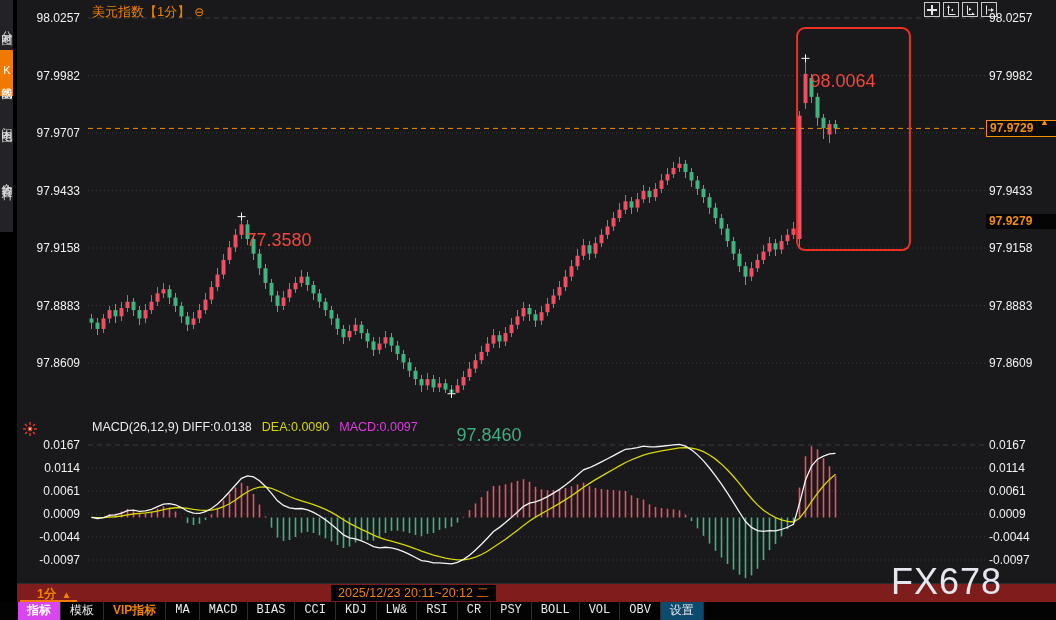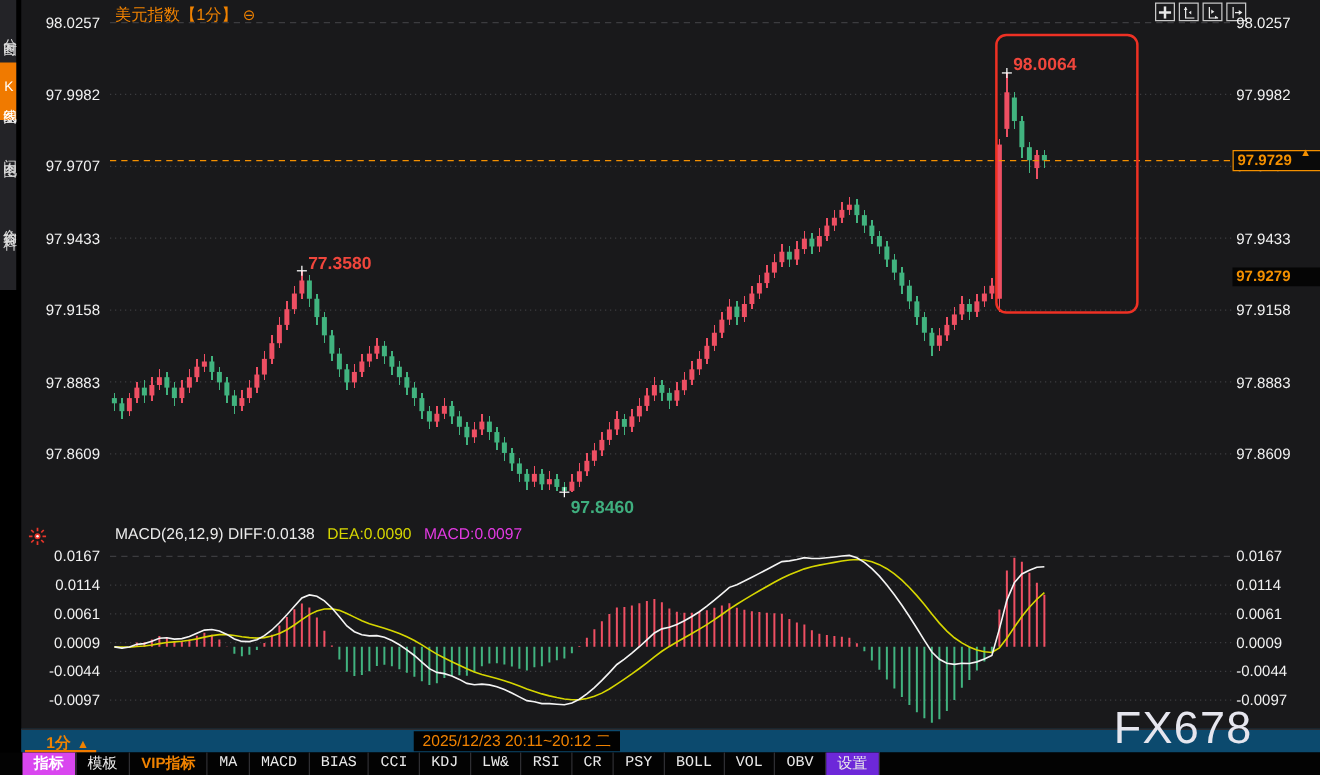--- a/index.html
+++ b/index.html
@@ -21,45 +21,45 @@
     align-items:center;justify-content:center;cursor:pointer;}
   
   .ylab{position:absolute;width:72px;font-size:12px;color:#f2f2f2;text-align:right;line-height:16px;}
   .ylab.right{text-align:left;width:66px;}
   
   #macdHeader{position:absolute;left:92px;top:420px;font-size:12.5px;white-space:nowrap;}
   #macdHeader .w{color:#ececec;} #macdHeader .y{color:#d6d600;margin-left:10px;}
   #macdHeader .m{color:#e33ae3;margin-left:10px;}
   #burst{position:absolute;left:23px;top:422px;width:14px;height:14px;cursor:pointer;}
   
-  .ann{position:absolute;font-size:14px;font-weight:bold;white-space:nowrap;}
+  .ann{position:absolute;font-size:18px;font-weight:normal;white-space:nowrap;margin-top:28px;}
   
   .ptag{position:absolute;left:986px;width:68px;height:15px;background:#050505;color:#f49000;
     font-size:12px;font-weight:bold;text-align:left;padding-left:3px;line-height:15px;}
   .ptag.bordered{border:1px solid #f49000;background:#0a0a0a;}
   .parrow{position:absolute;color:#f49000;font-size:9px;line-height:9px;}
   
-  #xstrip{position:absolute;left:17px;top:583px;width:1039px;height:18px;background:#0c4a6e;
+  #xstrip{position:absolute;left:17px;top:583px;width:1039px;height:18px;background:#7f1d1d;
     border-top:1px solid #2c2c30;}
   .tf{position:absolute;left:20px;top:2px;color:#f08200;font-size:12.5px;font-weight:bold;cursor:pointer;}
   .tf .arr{font-size:10px;margin-left:5px;}
   .tf-underline{position:absolute;left:3px;top:16px;width:57px;height:2px;background:#f07a00;}
   .xtick{position:absolute;top:2px;width:46px;text-align:center;color:#fff;
     font-size:12.5px;font-weight:bold;margin-top:21px;}
   #dateBox{position:absolute;left:314px;top:1px;height:16px;line-height:16px;background:#020202;
     color:#f08200;font-size:12.5px;padding:0 7px;white-space:nowrap;}
   
   #toolbar{position:absolute;left:0;top:602px;width:1056px;height:18px;background:#030303;
     display:flex;padding-left:18px;box-sizing:border-box;}
   .tb{height:18px;line-height:17px;font-size:12px;color:#eaeaea;padding:0 9px;cursor:pointer;
     border-right:1px solid #2e2e32;white-space:nowrap;}
   .tb.mono{font-family:"Liberation Mono","DejaVu Sans Mono",monospace;}
   .tb.sel{background:#d946ef;color:#fff;font-weight:bold;}
   .tb.vip{color:#f08200;font-weight:bold;}
-  .tb.settings{background:#6d28d9;}
+  .tb.settings{background:#0c4a6e;}
   
   #wm{position:absolute;left:891px;top:561px;font-size:36px;color:#e6e6ee;letter-spacing:1px;}
 </style>
 </head>
 <body>
 
 <div id="app">
   <div class="chart-bg"></div>
 
   <svg id="plot" width="1056" height="601">

